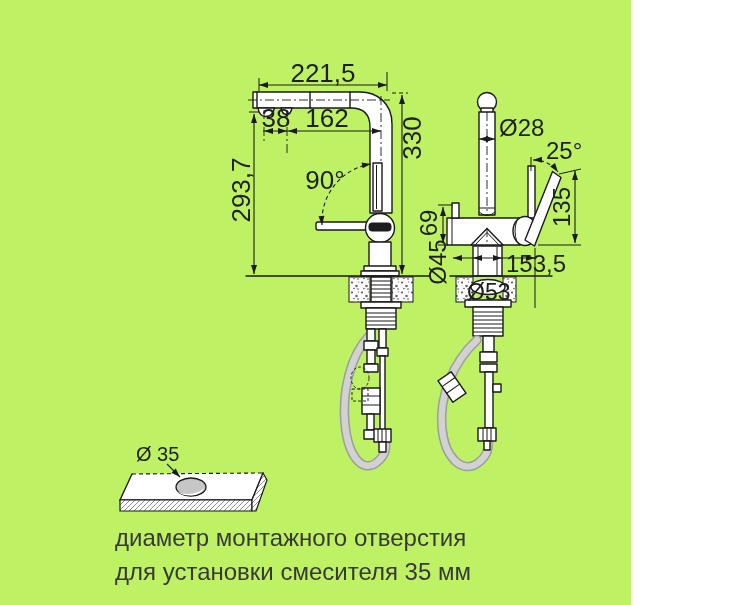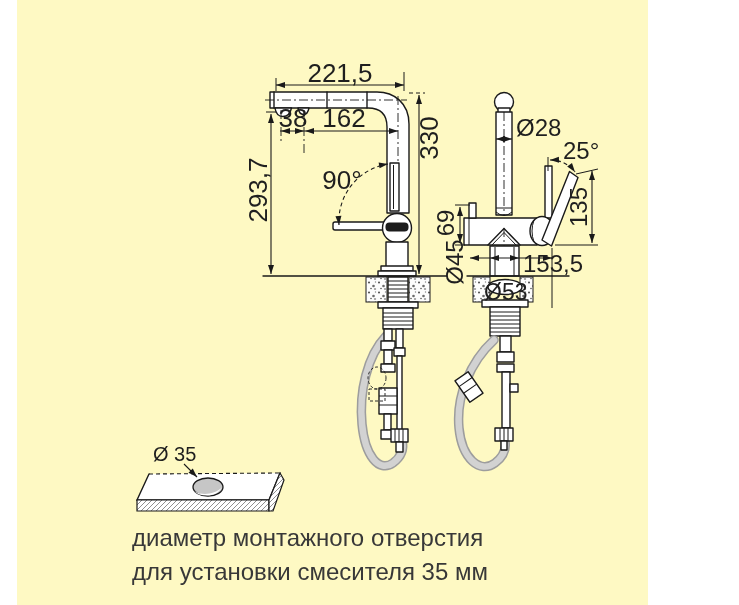--- a/index.html
+++ b/index.html
@@ -1,17 +1,17 @@
 <!DOCTYPE html>
 <html><head>
 <meta charset="utf-8">
 <style>
   html,body{margin:0;padding:0;background:#fff;}
-  #stage{position:relative;width:631px;height:605px;background:#fef9c3;overflow:hidden;
-         font-family:"Liberation Sans",sans-serif;margin-left:17px;}
+  #stage{position:relative;width:631px;height:605px;background:#bef264;overflow:hidden;
+         font-family:"Liberation Sans",sans-serif;}
   svg{display:block;}
   
   .ol   {fill:#fff;stroke:#1a1a1a;stroke-width:1.4;stroke-linejoin:round;}
   .ln   {fill:none;stroke:#1a1a1a;stroke-width:1.4;stroke-linecap:round;}
   .thin {fill:none;stroke:#1a1a1a;stroke-width:1;}
   .dim  {fill:none;stroke:#1a1a1a;stroke-width:1.1;}
   .cl   {fill:none;stroke:#1a1a1a;stroke-width:0.9;stroke-dasharray:9 3 2 3;}
   .dsh  {fill:none;stroke:#1a1a1a;stroke-width:1.1;stroke-dasharray:4 3;}
   .dshf {fill:none;stroke:#2a2a2a;stroke-width:1;stroke-dasharray:3 2;}
   .arr  {fill:#1a1a1a;stroke:none;}

